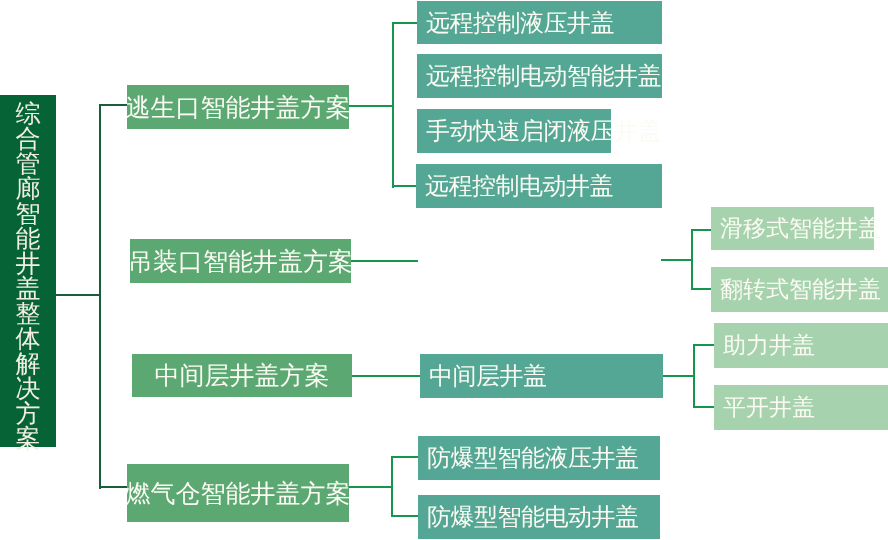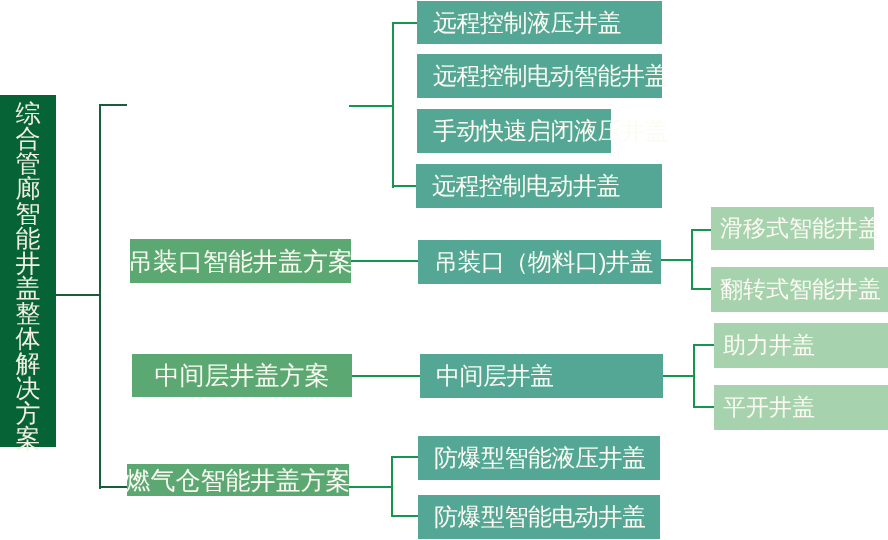--- a/index.html
+++ b/index.html
@@ -39,21 +39,21 @@
     color: #fcfbf3;
     font-size: 25px;
     justify-content: center;
     line-height: 1;
   }
   .l3-node {
     background: #54a794;
     color: #fcfbf3;
     font-size: 24px;
     letter-spacing: -0.5px;
-    padding-left: 16px;
+    padding-left: 9px;
     line-height: 1;
   }
   .l4-node {
     background: #a6d2ae;
     color: #fcfbf3;
     font-size: 23px;
     padding-left: 9px;
     line-height: 1;
   }
   .line { position: absolute; }
@@ -62,30 +62,30 @@
 </style>
 </head>
 <body>
 
 <div id="canvas">
 
   <div class="node root-node" style="left:0px; top:95px; width:56px; height:352px;">
     <div class="vtext">综合管廊智能井盖整体解决方案</div>
   </div>
 
+  <div class="node l2-node" style="left:127px; top:85px; width:222px; height:44px;">逃生口智能井盖方案</div>
   <div class="node l2-node" style="left:130px; top:239px; width:221px; height:44px;">吊装口智能井盖方案</div>
   <div class="node l2-node" style="left:132px; top:354px; width:220px; height:43px;">中间层井盖方案</div>
-  <div class="node l2-node" style="left:127px; top:464px; width:222px; height:32px;">燃气仓智能井盖方案</div>
+  <div class="node l2-node" style="left:127px; top:464px; width:222px; height:58px;">燃气仓智能井盖方案</div>
 
   <div class="node l3-node" style="left:417px; top:1px; width:245px; height:43px;">远程控制液压井盖</div>
   <div class="node l3-node" style="left:417px; top:54px; width:245px; height:44px;">远程控制电动智能井盖</div>
   <div class="node l3-node" style="left:417px; top:109px; width:194px; height:44px;">手动快速启闭液压井盖</div>
   <div class="node l3-node" style="left:416px; top:164px; width:246px; height:44px;text-align:right;">远程控制电动井盖</div>
 
-  <div class="node l3-node" style="left:418px; top:240px; width:243px; height:44px;">吊装口（物料口)井盖</div>
 
   <div class="node l3-node" style="left:420px; top:354px; width:243px; height:44px;">中间层井盖</div>
 
   <div class="node l3-node" style="left:418px; top:436px; width:242px; height:44px;font-family:Liberation Serif, serif;">防爆型智能液压井盖</div>
   <div class="node l3-node" style="left:418px; top:495px; width:242px; height:44px;">防爆型智能电动井盖</div>
 
   <div class="node l4-node" style="left:711px; top:207px; width:163px; height:43px;">滑移式智能井盖</div>
   <div class="node l4-node" style="left:711px; top:267px; width:177px; height:45px;">翻转式智能井盖</div>
 
   <div class="node l4-node" style="left:714px; top:323px; width:174px; height:45px;">助力井盖</div>

